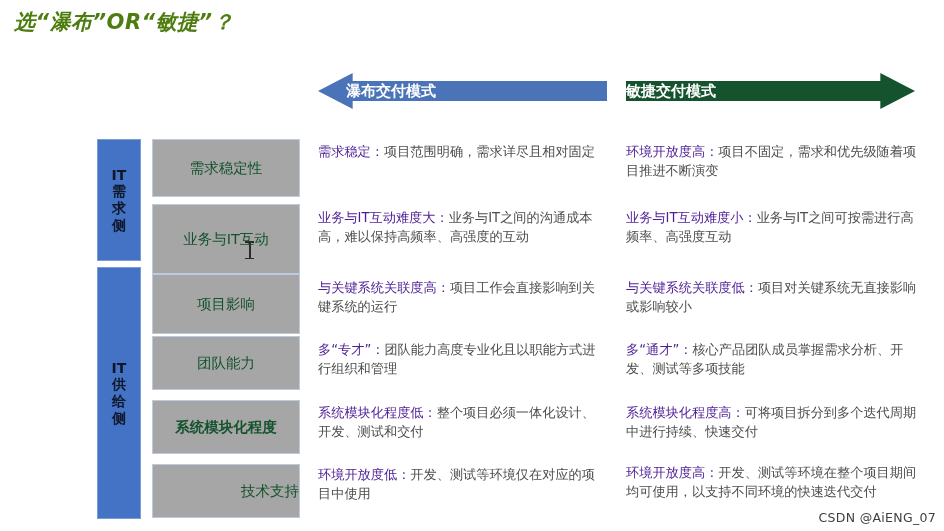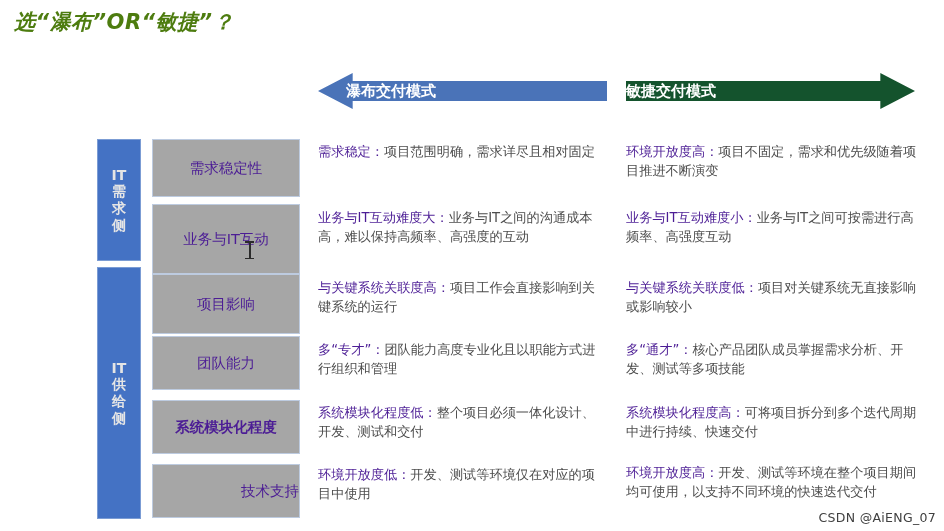--- a/index.html
+++ b/index.html
@@ -56,21 +56,21 @@
   }
   #arrow-agile .arrow-label { padding-right: 28px; }
 
   
   .cat-block {
     position: absolute;
     left: 97px;
     width: 44px;
     background: #4472c4;
     border: 1px solid #7b9cd4;
-    color: #e5e5e5;
+    color: #0f172a;
     font-size: 14px;
     font-weight: bold;
     display: flex;
     align-items: center;
     justify-content: center;
     box-sizing: border-box;
     line-height: 1.18;
     text-align: center;
   }
   .cat-block .cat-text {
@@ -86,21 +86,21 @@
     position: absolute;
     left: 152px;
     width: 148px;
     background: #a6a6a6;
     border: 1px solid #bdcbe0;
     box-sizing: border-box;
     display: flex;
     align-items: center;
     justify-content: center;
     font-size: 14.5px;
-    color: #4c1d95;
+    color: #14532d;
   }
 
   
   .cell {
     position: absolute;
     font-size: 13.2px;
     line-height: 1.42;
     color: #4d4d4d;
     box-sizing: border-box;
   }

